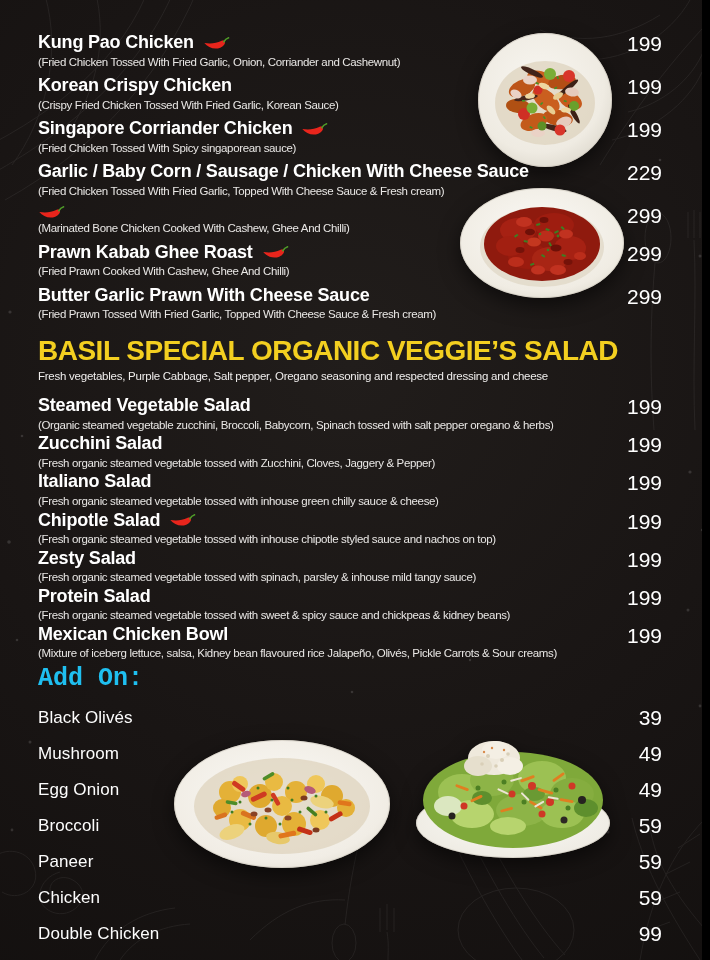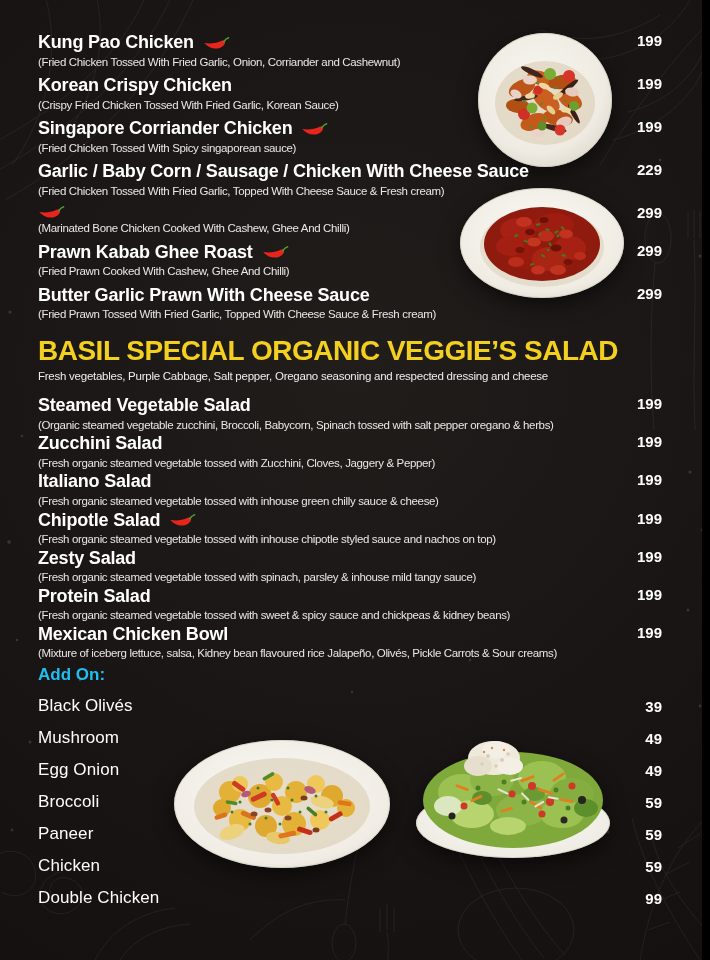--- a/index.html
+++ b/index.html
@@ -27,35 +27,35 @@
   .item-name {
     font-size:18px; font-weight:700; letter-spacing:-0.2px;
     line-height:1.15; white-space:nowrap; color:#fff;
   }
   .item-desc {
     font-size:11.5px; font-weight:400; letter-spacing:-0.35px;
     line-height:1.25; margin-top:2px; color:#e9e7e5; white-space:nowrap;
   }
   .item-price {
     flex:none; min-width:44px; text-align:right;
-    font-size:15px; font-weight:700; line-height:1.15; color:#fff;
+    font-size:21px; font-weight:400; line-height:1.15; color:#fff;
   }
   .chili { width:27px; height:15px; flex:none; }
 
   .salad-title {
     margin-top:13px; font-size:28px; font-weight:700; letter-spacing:-0.5px;
     line-height:1.15; white-space:nowrap; color:#F3CF20;
   }
   .salad-sub {
     margin-top:2px; margin-bottom:12px; font-size:11.5px; letter-spacing:-0.25px;
     line-height:1.25; color:#efedec; white-space:nowrap;
   }
   .addon-label {
     margin-top:4px; margin-bottom:3px;
-    font-size:17px; font-weight:700; color:#1FBFF0; line-height:1.15;
+    font-size:25px; font-weight:700; color:#1FBFF0; line-height:1.15;font-family:Liberation Mono, monospace;
   }
   .addon-row { display:flex; align-items:center; justify-content:space-between; margin-bottom:8px;margin-top:12px; }
   .addon-name { font-size:17px; font-weight:400; color:#fdfdfd; letter-spacing:0.1px; }
 </style>
 </head>
 <body>
 
 <svg width="0" height="0" style="position:absolute" aria-hidden="true">
   <defs>
     <symbol id="chili-shape" viewBox="0 0 28 16">

